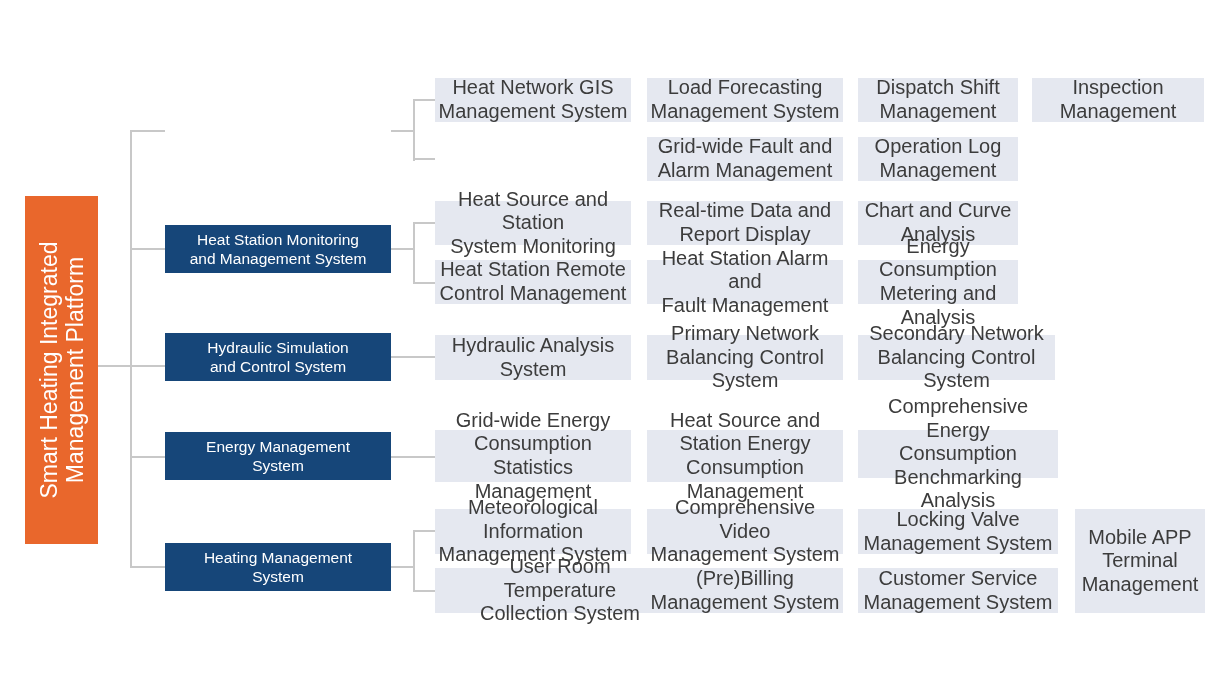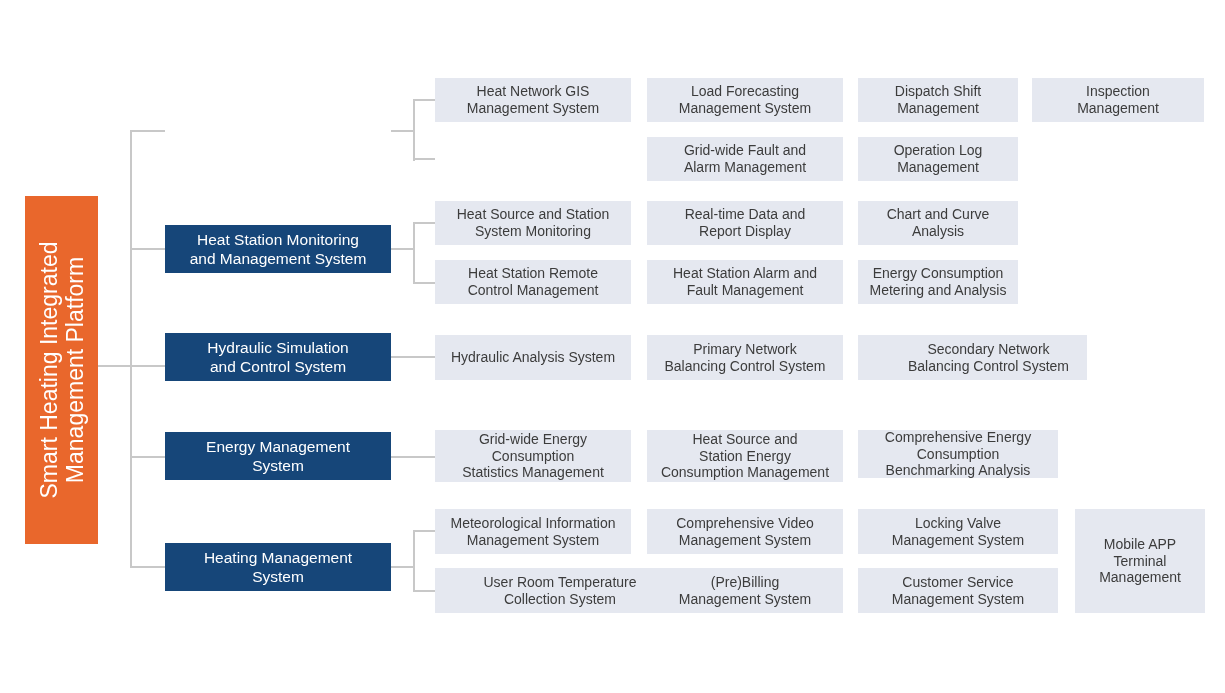--- a/index.html
+++ b/index.html
@@ -23,21 +23,21 @@
   .group-box{
     position:absolute;left:165px;width:226px;height:48px;
     background:#164679;color:#ffffff;
     display:flex;align-items:center;justify-content:center;
     text-align:center;font-size:15.5px;line-height:1.25;
     white-space:pre-line;
   }
   .leaf{
     position:absolute;background:#E5E8F0;color:#3C3C3C;
     display:flex;align-items:center;justify-content:center;
-    text-align:center;font-size:14px;line-height:1.18;
+    text-align:center;font-size:20px;line-height:1.18;
     white-space:pre-line;
   }
   .hline,.vline{position:absolute;background:#C8C8C8;}
   .hline{height:2px;}
   .vline{width:2px;}
 </style>
 </head>
 <body>
 
 <div class="canvas">
@@ -112,21 +112,21 @@
   <div class="leaf" style="left:435px;top:260px;width:196px;height:44px;">Heat Station Remote
 Control Management</div>
   <div class="leaf" style="left:647px;top:260px;width:196px;height:44px;">Heat Station Alarm and
 Fault Management</div>
   <div class="leaf" style="left:858px;top:260px;width:160px;height:44px;">Energy Consumption
 Metering and Analysis</div>
 
   <div class="leaf" style="left:435px;top:335px;width:196px;height:45px;">Hydraulic Analysis System</div>
   <div class="leaf" style="left:647px;top:335px;width:196px;height:45px;">Primary Network
 Balancing Control System</div>
-  <div class="leaf" style="left:858px;top:335px;width:197px;height:45px;padding-left:32px;">Secondary Network
+  <div class="leaf" style="left:858px;top:335px;width:197px;height:45px;">Secondary Network
 Balancing Control System</div>
 
   <div class="leaf" style="left:435px;top:430px;width:196px;height:52px;">Grid-wide Energy
 Consumption
 Statistics Management</div>
   <div class="leaf" style="left:647px;top:430px;width:196px;height:52px;">Heat Source and
 Station Energy
 Consumption Management</div>
   <div class="leaf" style="left:858px;top:430px;width:200px;height:48px;">Comprehensive Energy
 Consumption

